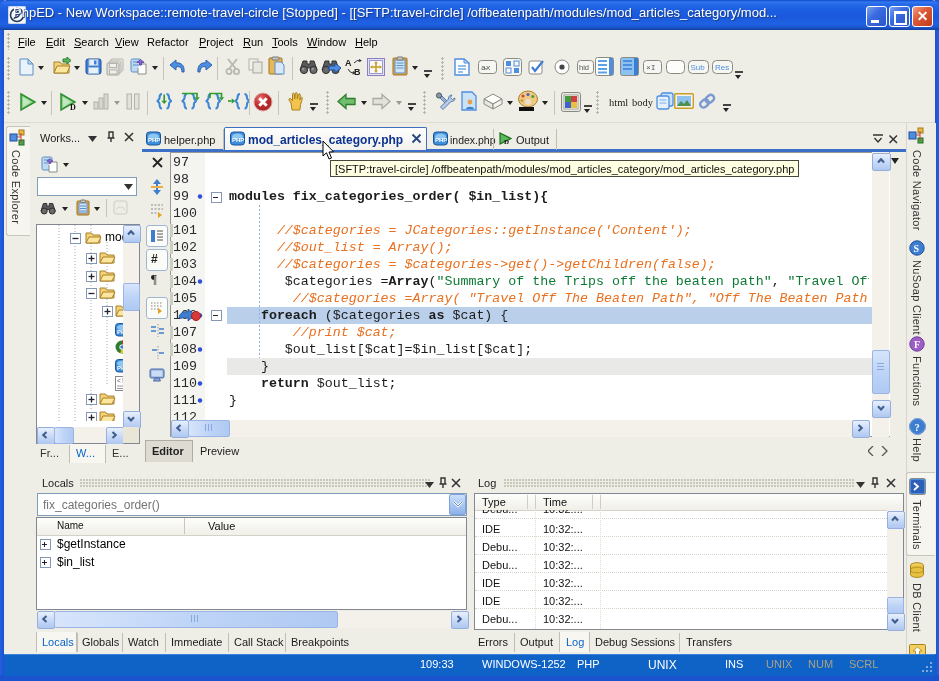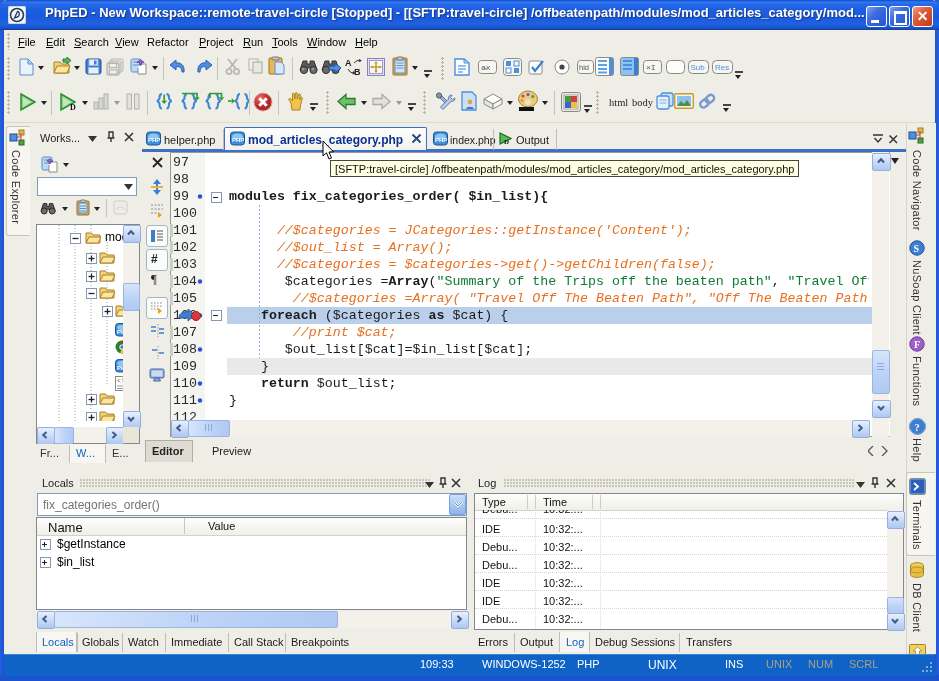--- a/index.html
+++ b/index.html
@@ -24,21 +24,21 @@
 <div class="ab" style="left:935px;top:0;width:4px;height:681px;background:linear-gradient(90deg,#1B52CE,#2560E0)"></div>
 <div class="ab" style="left:0;top:675px;width:939px;height:6px;background:#1B52CE"></div>
 
 <div class="ab" style="left:0;top:0;width:939px;height:30px;border-radius:7px 7px 0 0;background:linear-gradient(180deg,#0E4ACC 0%,#3478F0 7%,#2569E8 14%,#1C5EE2 32%,#1A59DC 58%,#2062E4 80%,#1A55CC 92%,#123F9E 100%)"></div>
 
 <svg class="ab" style="left:8px;top:6px" width="18" height="18" viewBox="0 0 18 18">
   <rect x="0" y="0" width="18" height="18" rx="2" fill="#f4f6fa" stroke="#9fb8dd"></rect>
   <circle cx="9" cy="9" r="6.5" fill="none" stroke="#253b56" stroke-width="1.6"></circle>
   <path d="M6.5 12 L9.5 5.5 C11.5 6 12 8.5 10.5 10.2 C9.6 11.2 8 11.6 6.5 12 Z" fill="none" stroke="#253b56" stroke-width="1.3"></path>
 </svg>
-<div class="ab" style="left:45px;top:5px;font-size:13px;font-weight:bold;color:#fff;text-shadow:1px 1px 1px #1a3a7a;white-space:nowrap">PhpED - New Workspace::remote-travel-circle [Stopped] - [[SFTP:travel-circle] /offbeatenpath/modules/mod_articles_category/mod...</div>
+<div class="ab" style="left:13px;top:5px;font-size:13px;font-weight:normal;color:#fff;text-shadow:1px 1px 1px #1a3a7a;white-space:nowrap">PhpED - New Workspace::remote-travel-circle [Stopped] - [[SFTP:travel-circle] /offbeatenpath/modules/mod_articles_category/mod...</div>
 
 <div class="ab" style="left:866px;top:6px;width:21px;height:21px;border-radius:3px;border:1px solid #fff;background:linear-gradient(135deg,#7DA1EF 0%,#3A6BE0 40%,#2A55C8 100%);box-sizing:border-box">
   <div class="ab" style="left:4px;top:13px;width:8px;height:3px;background:#fff"></div>
   </div>
 <div class="ab" style="left:889px;top:6px;width:21px;height:21px;border-radius:3px;border:1px solid #fff;background:linear-gradient(135deg,#7DA1EF 0%,#3A6BE0 40%,#2A55C8 100%);box-sizing:border-box">
   <div class="ab" style="left:4px;top:4px;width:9px;height:9px;border:2px solid #fff;border-top-width:3px"></div>
   </div>
 <div class="ab" style="left:912px;top:6px;width:21px;height:21px;border-radius:3px;border:1px solid #fff;background:linear-gradient(135deg,#F0A088 0%,#DD5B38 40%,#C03A1A 100%);box-sizing:border-box;color:#fff;font-weight:bold;font-size:14px;text-align:center;line-height:18px">✕</div>
 
 <div class="ab" style="left:4px;top:30px;width:931px;height:23px;background:#EFEEE6"></div>
@@ -785,21 +785,21 @@
 <div class="xthumb" style="left:188px;top:420px;width:40px;height:15px"></div>
 <div class="ab" style="left:205px;top:424px;width:1px;height:7px;background:#89A8DC;box-shadow:3px 0 #89A8DC,6px 0 #89A8DC"></div>
 <div class="xbtn" style="left:852px;top:420px;width:16px;height:16px"></div>
 <svg class="ab" style="left:857px;top:424px" width="6" height="8">
       <path d="M1.5 1 L4.8 4 L1.5 7" stroke="#3F5E8C" stroke-width="2.1" fill="none"></path>
     </svg>
 
 <div class="ab" style="left:142px;top:438px;width:764px;height:25px;background:#EFEEE6"></div>
 <div class="ab" style="left:145px;top:440px;width:48px;height:22px;background:#DEDCD2;border:1px solid #b0aea2;border-bottom:none;box-sizing:border-box"></div>
 <div class="ab tab-txt" style="left:152px;top:445px;font-weight:bold;color:#222">Editor</div>
-<div class="ab tab-txt" style="left:212px;top:445px">Preview</div>
+<div class="ab tab-txt" style="left:200px;top:445px">Preview</div>
 <svg class="ab" style="left:868px;top:446px" width="22" height="10">
       <path d="M5 0 L0 5 L5 10" fill="none" stroke="#555" stroke-width="1.3"></path>
       <path d="M14 0 L19 5 L14 10" fill="none" stroke="#555" stroke-width="1.3"></path>
     </svg>
 </div>
 <div id="rightstrip">
 <div class="ab" style="left:906px;top:123px;width:29px;height:531px;background:#EFEEE6;border-left:1px solid #d8d6cc"></div>
 <svg class="ab" style="left:908px;top:127px" width="17" height="17">
       <rect x="1" y="5" width="7" height="7" fill="#4E8EE0" stroke="#1E4F9E"></rect>
       <rect x="10" y="1" width="5" height="5" fill="#E8B840" stroke="#A8781A"></rect>
@@ -860,21 +860,21 @@
   <div class="ab" style="left:1px;top:19px;width:430px;height:23px;background:#fff;border:1px solid #7F9DB9;box-sizing:border-box"></div>
   <div class="ab" style="left:7px;top:24px;font-size:12px;color:#737373">fix_categories_order()</div>
   <div class="ab" style="left:413px;top:20px;width:17px;height:21px;border-radius:2px;background:linear-gradient(180deg,#CCDFFB,#ABC8F2 50%,#8FB2EC);border:1px solid #7FA0D8;box-sizing:border-box"></div>
   <svg class="ab" style="left:417px;top:27px" width="10" height="8">
         <path d="M1 1 l4 4 4 -4" fill="none" stroke="#fff" stroke-width="2.2"></path>
         <path d="M1 1 l4 4 4 -4" fill="none" stroke="#3E6EB8" stroke-width="0.8"></path>
       </svg>
 
   <div class="ab" style="left:0;top:43px;width:431px;height:93px;background:#fff;border:1px solid #828790;box-sizing:border-box"></div>
   <div class="ab" style="left:1px;top:44px;width:429px;height:17px;background:linear-gradient(180deg,#FDFDFB,#F0EFE8);border-bottom:1px solid #d4d2c8"></div>
-  <div class="ab" style="left:12px;top:46px;font-size:13px;color:#111">Name</div>
+  <div class="ab" style="left:21px;top:46px;font-size:10px;color:#111">Name</div>
   <div class="ab" style="left:148px;top:44px;width:1px;height:16px;background:#c8c6bc"></div>
   <div class="ab" style="left:172px;top:46px;font-size:11px;color:#111">Value</div>
   <div class="ab" style="left:4px;top:65px;width:11px;height:11px;border:1px solid #8498B4;background:#fff;box-sizing:border-box"></div>
   <div class="ab" style="left:6px;top:69.6px;width:5px;height:1.4px;background:#223"></div>
       <div class="ab" style="left:7.8px;top:67.8px;width:1.4px;height:5px;background:#223"></div>
   <div class="ab" style="left:21px;top:63px;font-size:12px;color:#000">$getInstance</div>
   <div class="ab" style="left:4px;top:83px;width:11px;height:11px;border:1px solid #8498B4;background:#fff;box-sizing:border-box"></div>
   <div class="ab" style="left:6px;top:87.6px;width:5px;height:1.4px;background:#223"></div>
       <div class="ab" style="left:7.8px;top:85.8px;width:1.4px;height:5px;background:#223"></div>
   <div class="ab" style="left:21px;top:81px;font-size:12px;color:#000">$in_list</div>

